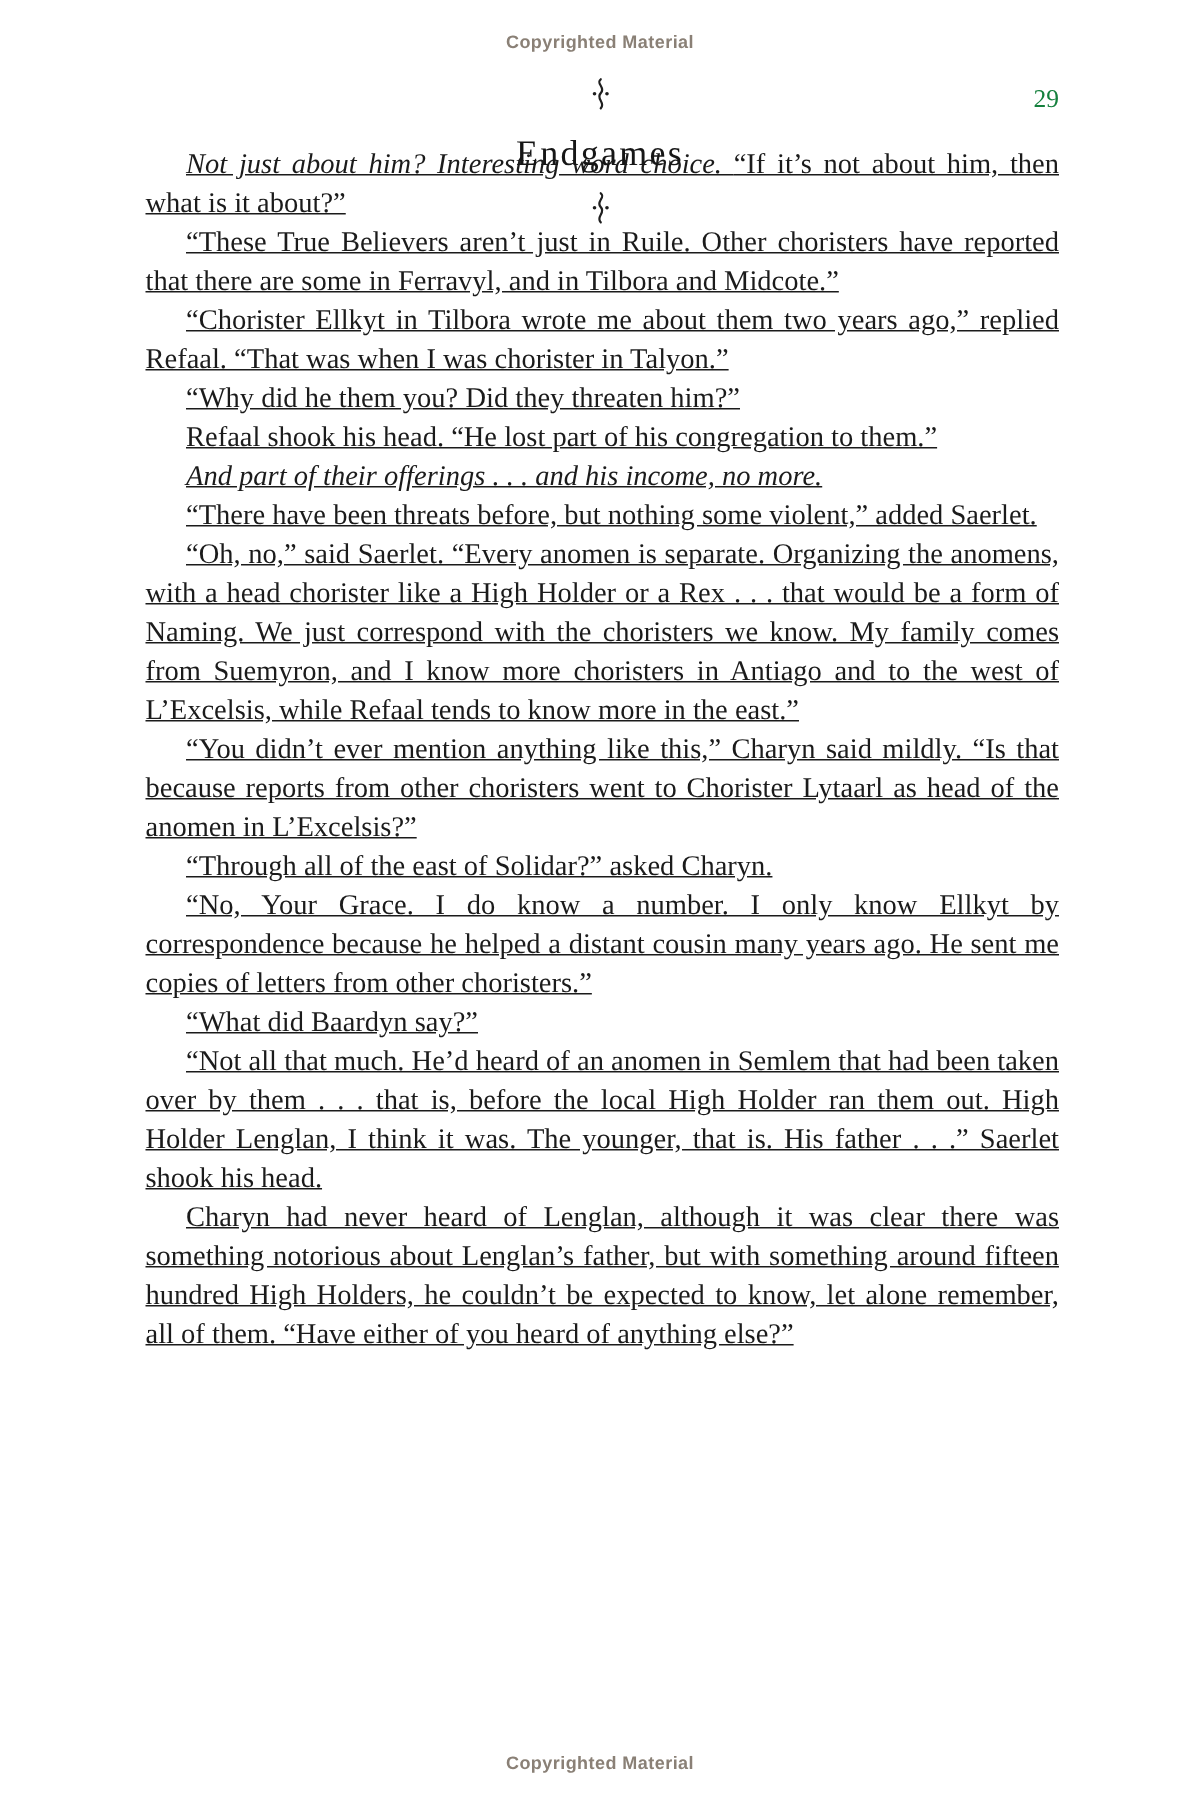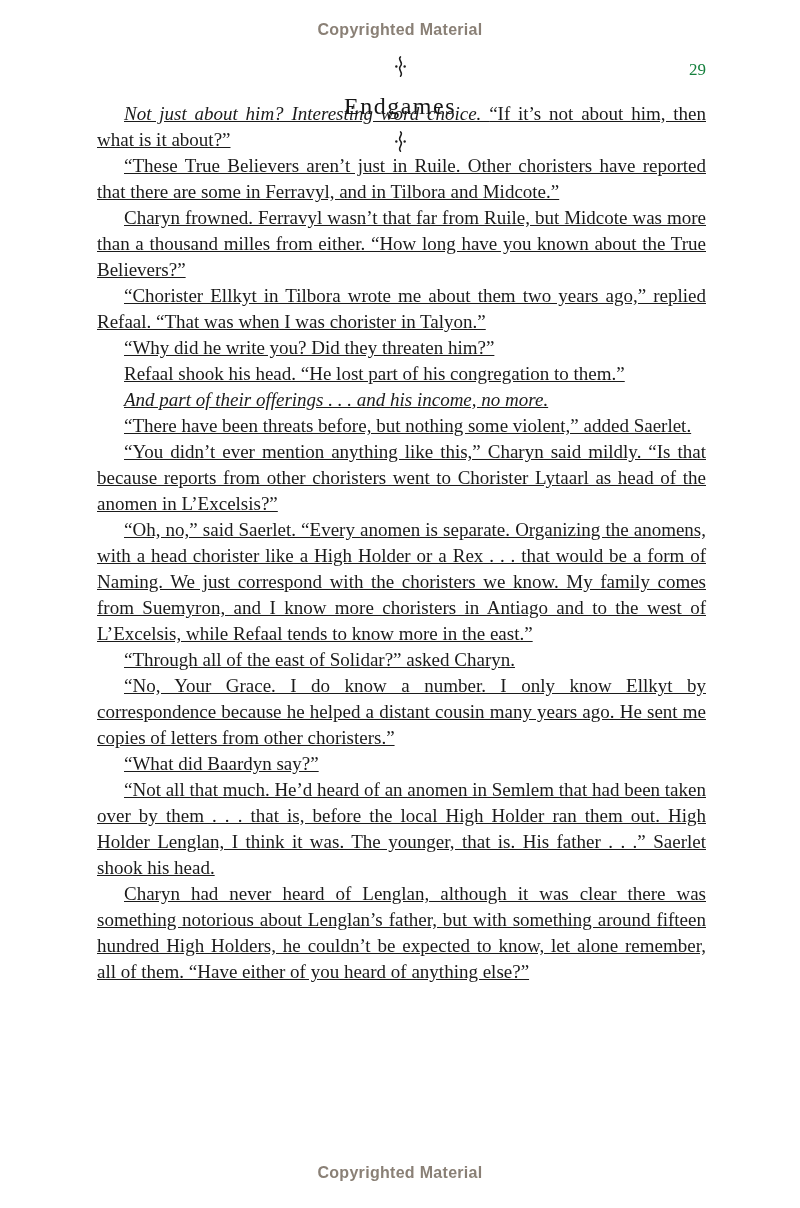--- a/index.html
+++ b/index.html
@@ -9,21 +9,21 @@
     height: 1208px;
     position: relative;
     overflow: hidden;
     font-family: "Liberation Serif", serif;
     color: #1c1c1c;
   }
   .notice {
     text-align: center;
     font-family: "Liberation Sans", sans-serif;
     font-weight: bold;
-    font-size: 16px;
+    font-size: 12px;
     letter-spacing: 0.3px;
     color: #8a8076;
   }
   .notice-top { padding-top: 21px; }
   .notice-bottom {
     position: absolute;
     bottom: 26px;
     left: 0;
     right: 0;
   }
@@ -87,28 +87,27 @@
         <circle cx="11.5" cy="12.5" r="1.3" fill="#1f1f1f"></circle>
       </svg>
     </span>
   </div>
   <span class="page-number">29</span>
 </div>
 
 <div class="body-text">
     <p class="para"><span class="italic">Not just about him? Interesting word choice. </span><span>“If it’s not about him, then what is it about?”</span></p>
     <p class="para"><span>“These True Believers aren’t just in Ruile. Other choristers have reported that there are some in Ferravyl, and in Tilbora and Midcote.”</span></p>
-    <p class="para"><span>Charyn frowned. Ferravyl wasn’t that far from Ruile, but Midcote was more than a thousand milles from either. “How long have you known about the True Believers?”</span></p>
     <p class="para"><span>“Chorister Ellkyt in Tilbora wrote me about them two years ago,” replied Refaal. “That was when I was chorister in Talyon.”</span></p>
-    <p class="para"><span>“Why did he write you? Did they threaten him?”</span></p>
+    <p class="para"><span>“Why did he them you? Did they threaten him?”</span></p>
     <p class="para"><span>Refaal shook his head. “He lost part of his congregation to them.”</span></p>
     <p class="para"><span class="italic">And part of their offerings . . . and his income, no more.</span></p>
     <p class="para"><span>“There have been threats before, but nothing some violent,” added Saerlet.</span></p>
+    <p class="para"><span>“Oh, no,” said Saerlet. “Every anomen is separate. Organizing the anomens, with a head chorister like a High Holder or a Rex . . . that would be a form of Naming. We just correspond with the choristers we know. My family comes from Suemyron, and I know more choristers in Antiago and to the west of L’Excelsis, while Refaal tends to know more in the east.”</span></p>
     <p class="para"><span>“You didn’t ever mention anything like this,” Charyn said mildly. “Is that because reports from other choristers went to Chorister Lytaarl as head of the anomen in L’Excelsis?”</span></p>
-    <p class="para"><span>“Oh, no,” said Saerlet. “Every anomen is separate. Organizing the anomens, with a head chorister like a High Holder or a Rex . . . that would be a form of Naming. We just correspond with the choristers we know. My family comes from Suemyron, and I know more choristers in Antiago and to the west of L’Excelsis, while Refaal tends to know more in the east.”</span></p>
     <p class="para"><span>“Through all of the east of Solidar?” asked Charyn.</span></p>
     <p class="para"><span>“No, Your Grace. I do know a number. I only know Ellkyt by correspondence because he helped a distant cousin many years ago. He sent me copies of letters from other choristers.”</span></p>
     <p class="para"><span>“What did Baardyn say?”</span></p>
     <p class="para"><span>“Not all that much. He’d heard of an anomen in Semlem that had been taken over by them . . . that is, before the local High Holder ran them out. High Holder Lenglan, I think it was. The younger, that is. His father . . .” Saerlet shook his head.</span></p>
     <p class="para"><span>Charyn had never heard of Lenglan, although it was clear there was something notorious about Lenglan’s father, but with something around fifteen hundred High Holders, he couldn’t be expected to know, let alone remember, all of them. “Have either of you heard of anything else?”</span></p>
   </div>
 
 <div class="notice notice-bottom">Copyrighted Material</div>
 
 </body></html>

